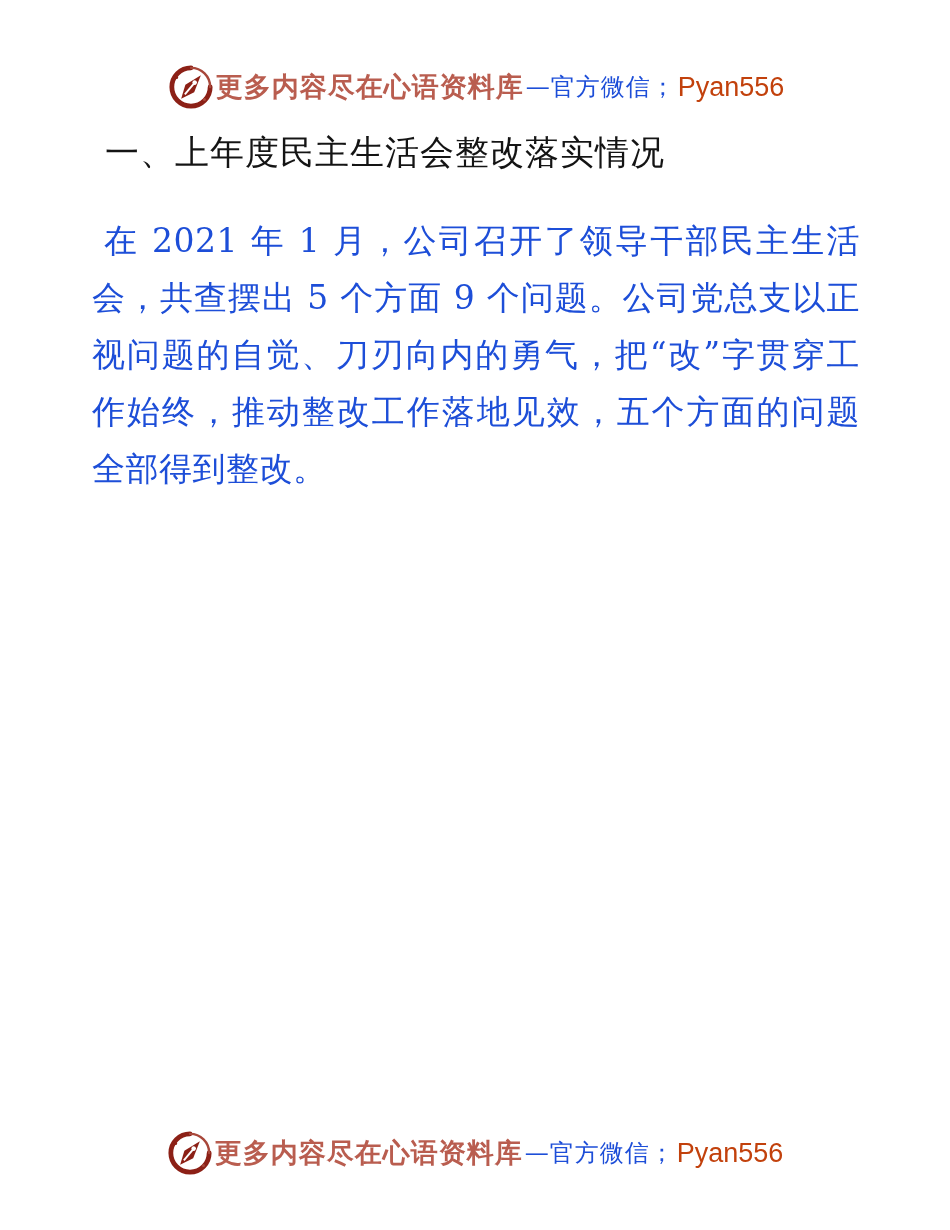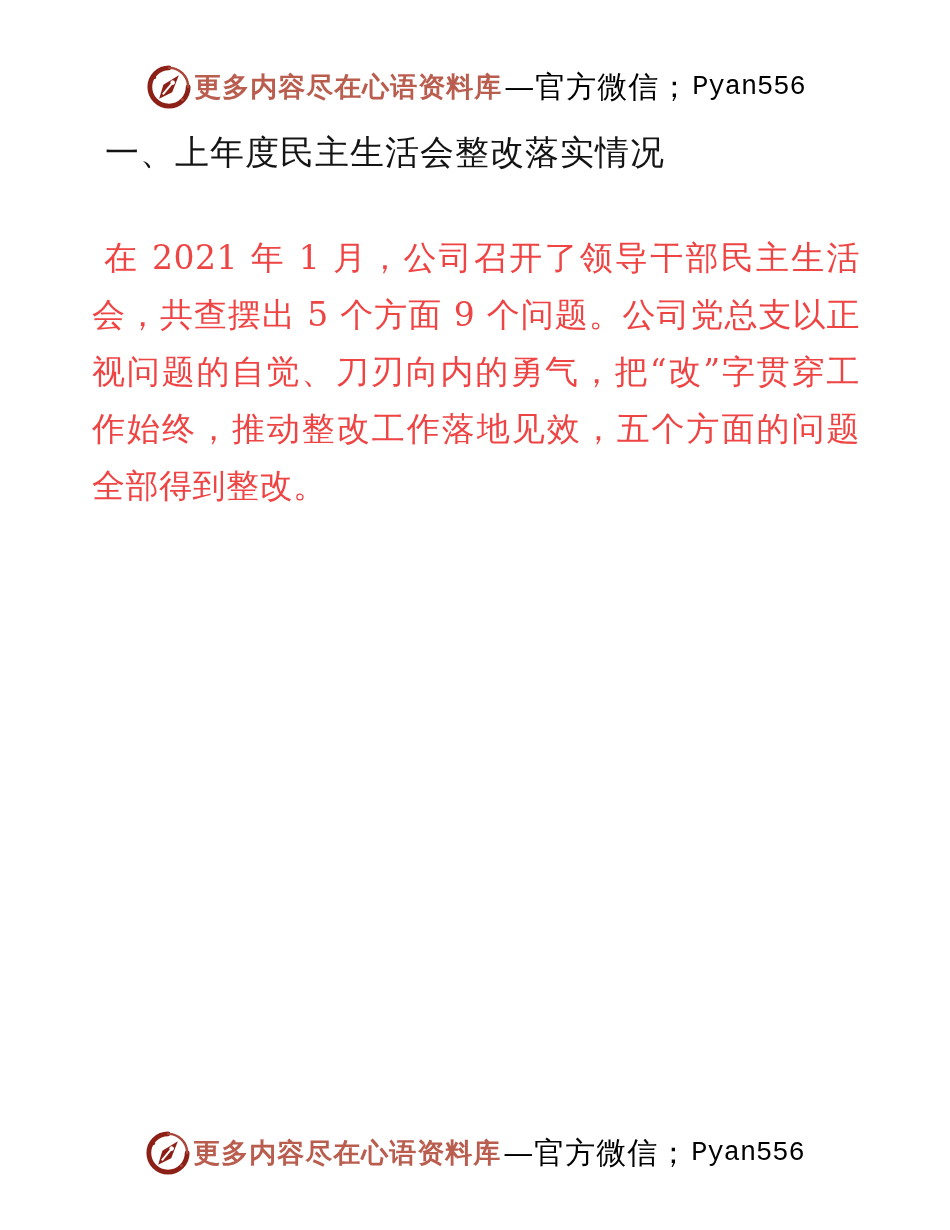--- a/index.html
+++ b/index.html
@@ -33,49 +33,49 @@
     flex: 0 0 auto;
     display: inline-block;
   }
   .brand-title {
     font-size: 27px;
     font-weight: bold;
     color: #b95d4f;
     letter-spacing: 1px;
   }
   .brand-sep {
-    font-size: 30px;
-    color: #000000;
+    font-size: 24px;
+    color: #1d4ed8;
     letter-spacing: 1px;
   }
   .brand-id {
-    font-family: Liberation Mono, monospace;
+    font-family: Liberation Sans, sans-serif;
     font-size: 27px;
-    color: #000000;
+    color: #c2410c;
   }
   .header-row { margin-bottom: 16px; }
   .footer-row { position: absolute; left: 0; right: 0; bottom: 52px; }
   
   .doc-heading {
     font-size: 34px;
     font-weight: normal;
     line-height: 48px;
     letter-spacing: 1px;
     text-indent: 13px;
-    margin-bottom: 53px;
+    margin-bottom: 36px;
     color: #141414;
   }
   .doc-paragraph {
     font-size: 33px;
     line-height: 57px;
     letter-spacing: 0.5px;
     text-align: justify;
     text-indent: 12px;
     margin-bottom: 28px;
-    color: #ef4444;
+    color: #1d4ed8;
   }
 </style>
 </head>
 <body>
 
 <div class="page">
 
   <div class="brand-row header-row">
     <span class="brand-logo">
       <svg viewBox="0 0 48 48" width="46" height="46" aria-hidden="true">

